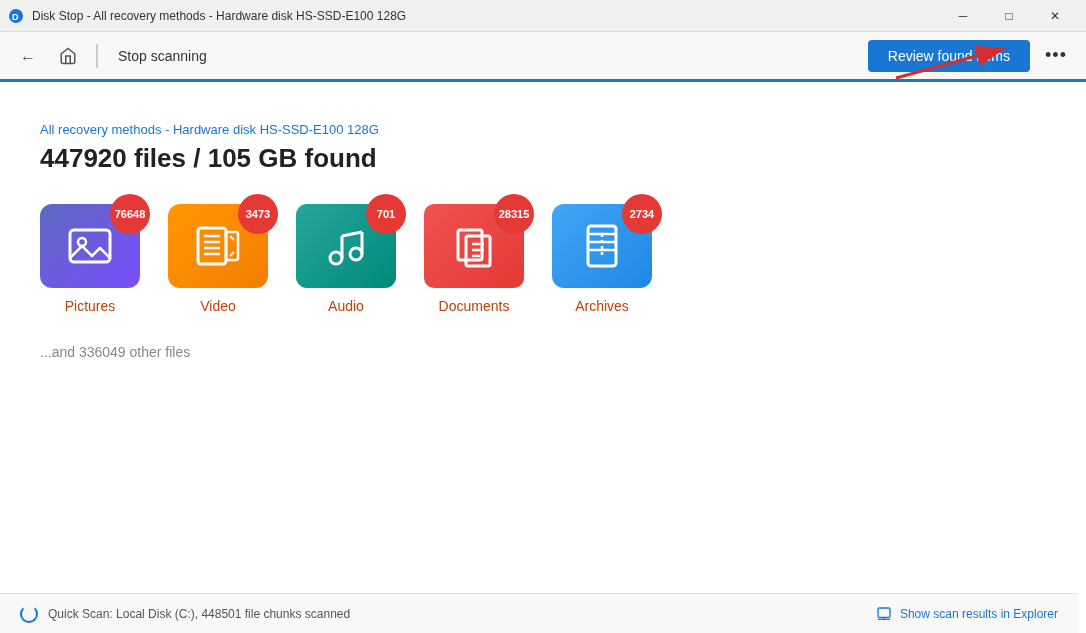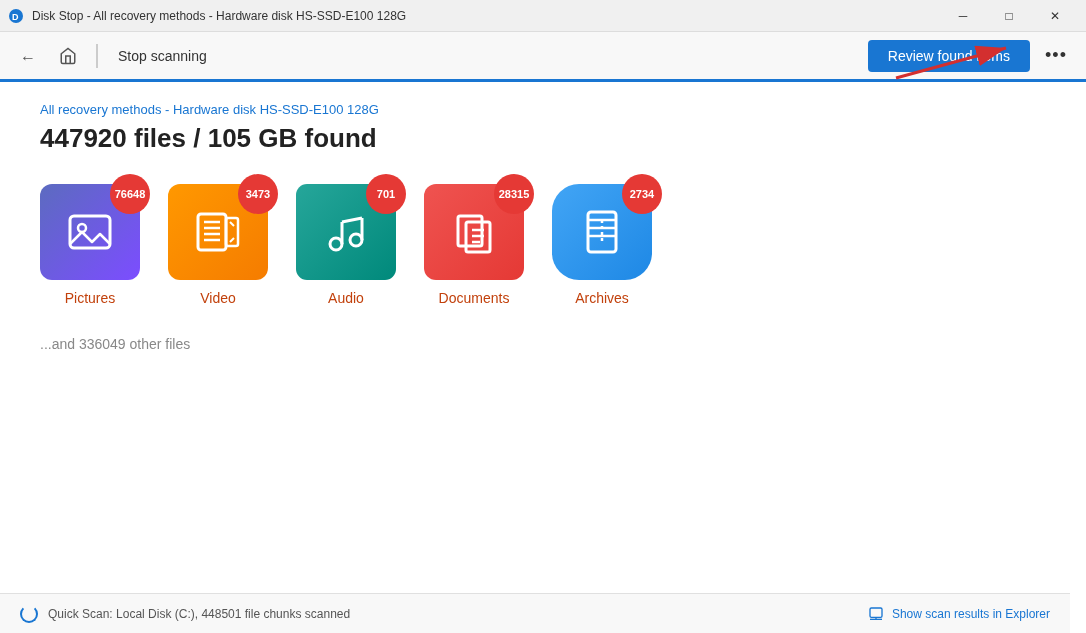--- a/index.html
+++ b/index.html
@@ -116,21 +116,22 @@
       align-items: center;
       justify-content: center;
       border-radius: 4px;
       font-size: 18px;
       color: #333;
       letter-spacing: 1px;
     }
 
     
     .main-content {
-      padding: 20px 40px;
+      padding: 8px 40px;
+      margin-top: 32px;
     }
     .subtitle {
       font-size: 13px;
       color: #555;
       margin-bottom: 6px;
     }
     .subtitle span {
       color: #1976d2;
     }
     .main-title {
@@ -149,21 +150,21 @@
     .category-item {
       display: flex;
       flex-direction: column;
       align-items: center;
       gap: 10px;
       cursor: pointer;
       position: relative;
     }
     .category-card {
       width: 100px;
-      height: 96px;
+      height: 84px;
       border-radius: 12px;
       display: flex;
       align-items: center;
       justify-content: center;
       position: relative;
     }
     .category-card svg {
       width: 48px;
       height: 48px;
     }
@@ -188,36 +189,36 @@
       color: #c2410c;
     }
 
     
     .card-pictures { background: linear-gradient(135deg, #5c6bc0, #7c4dff); }
     
     .card-video { background: linear-gradient(135deg, #ff9800, #f57c00); }
     
     .card-audio { background: linear-gradient(135deg, #26a69a, #00897b); border-radius: 11px; }
     
-    .card-documents { background: linear-gradient(135deg, #ef5350, #e53935); }
-    
-    .card-archives { background: linear-gradient(135deg, #42a5f5, #1e88e5); border-radius: 27px; }
+    .card-documents { background: linear-gradient(135deg, #ef5350, #e53935); border-radius: 10px; }
+    
+    .card-archives { background: linear-gradient(135deg, #42a5f5, #1e88e5); }
 
     .other-files {
       font-size: 14px;
       color: #888;
       margin-top: 10px;
     }
 
     
     .status-bar {
       position: absolute;
       bottom: 0;
       left: 0;
-      right: 16px;
+      right: 8px;
       height: 40px;
       background: #f8f8f8;
       border-top: 1px solid #e0e0e0;
       display: flex;
       align-items: center;
       justify-content: space-between;
       padding: 0 20px;
     }
     .status-left {
       display: flex;

